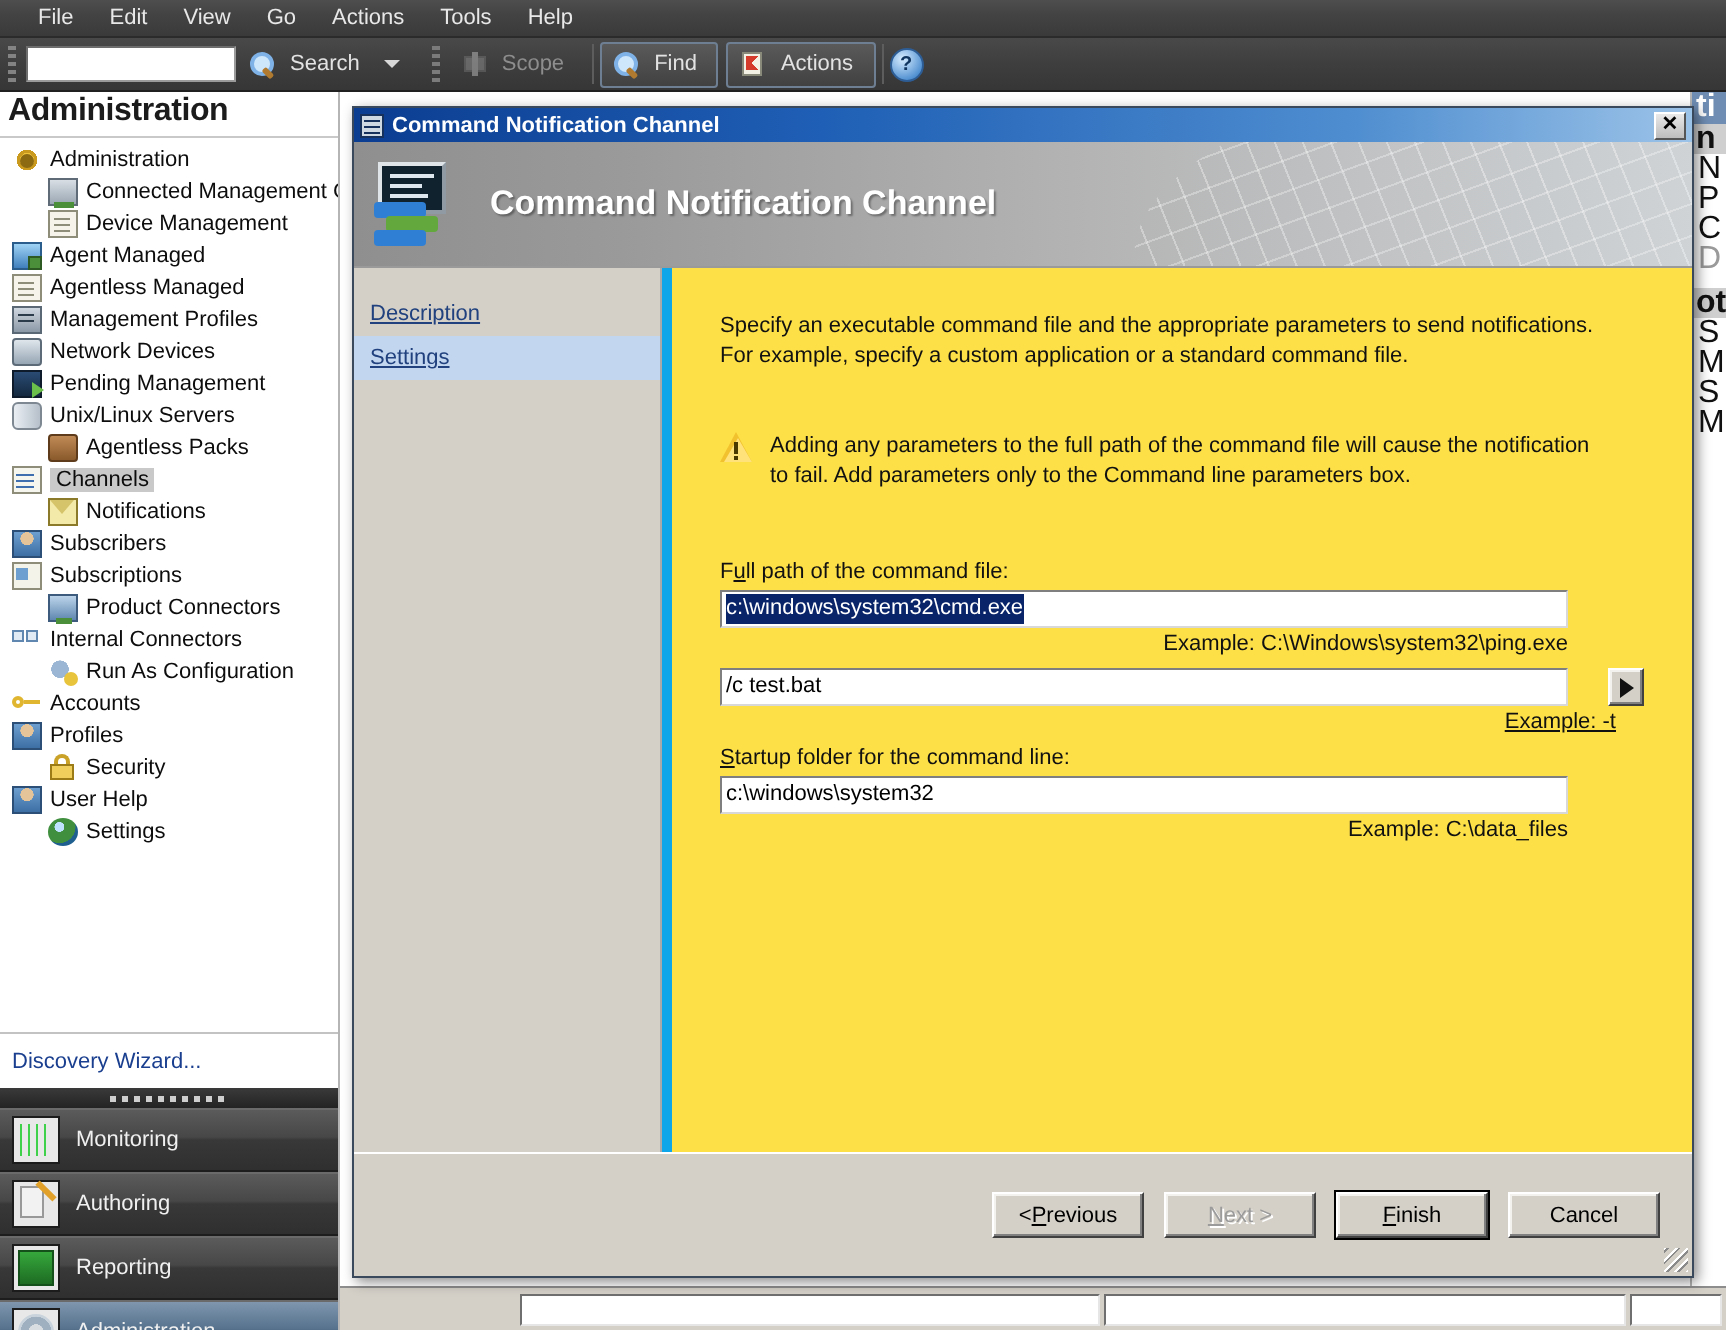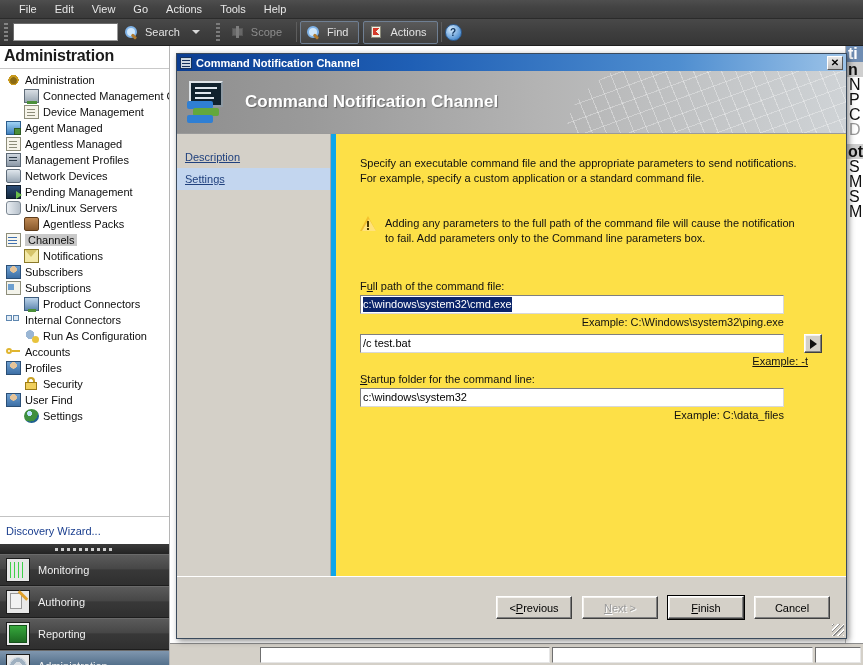--- a/index.html
+++ b/index.html
@@ -544,21 +544,21 @@
       <div class="tnode ind2">
           <span class="tico">
             <i class="ic lock"></i>
           </span>
           <span class="tlabel">Security</span>
         </div>
       <div class="tnode ind3">
           <span class="tico">
             <i class="ic user"></i>
           </span>
-          <span class="tlabel">User Find</span>
+          <span class="tlabel">User Help</span>
         </div>
       <div class="tnode ind2">
           <span class="tico">
             <i class="ic globe"></i>
           </span>
           <span class="tlabel">Settings</span>
         </div>
     </div>
 
     <div class="discovery">

